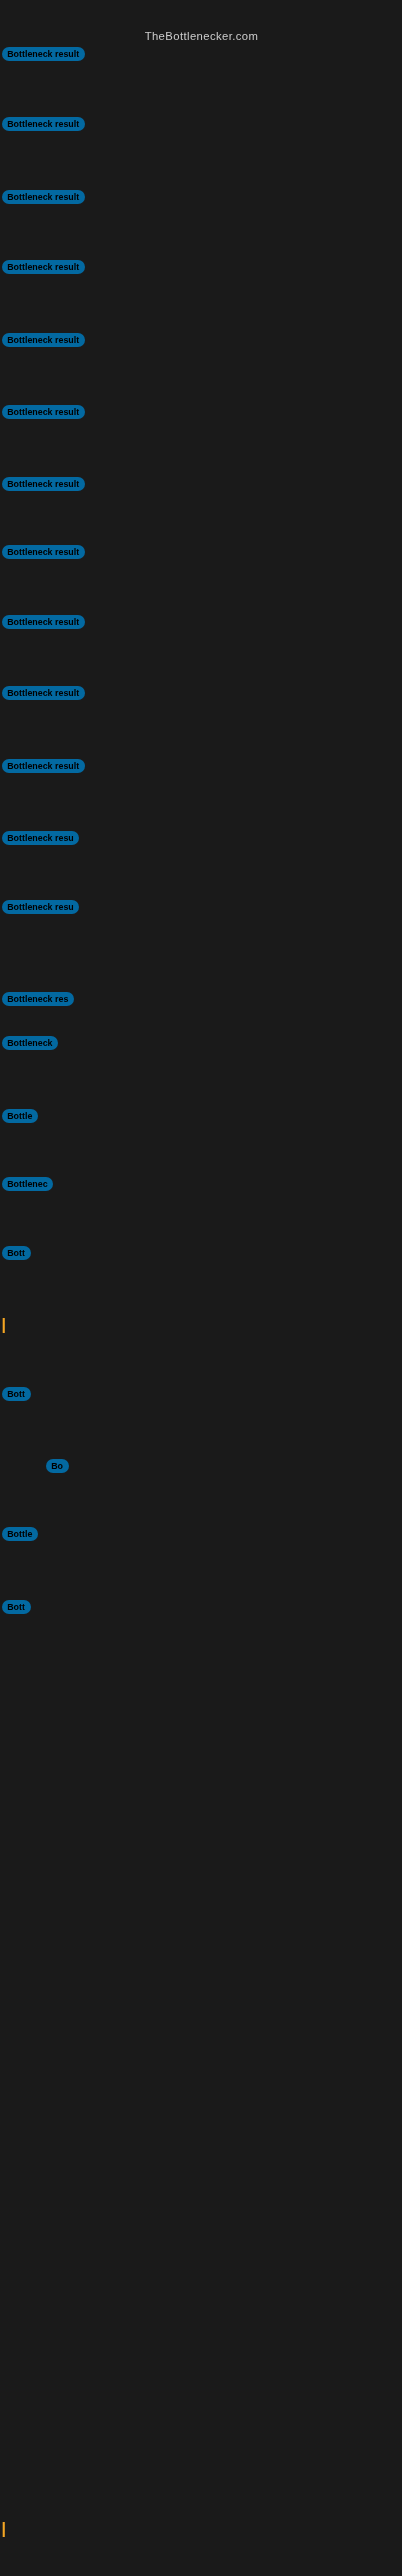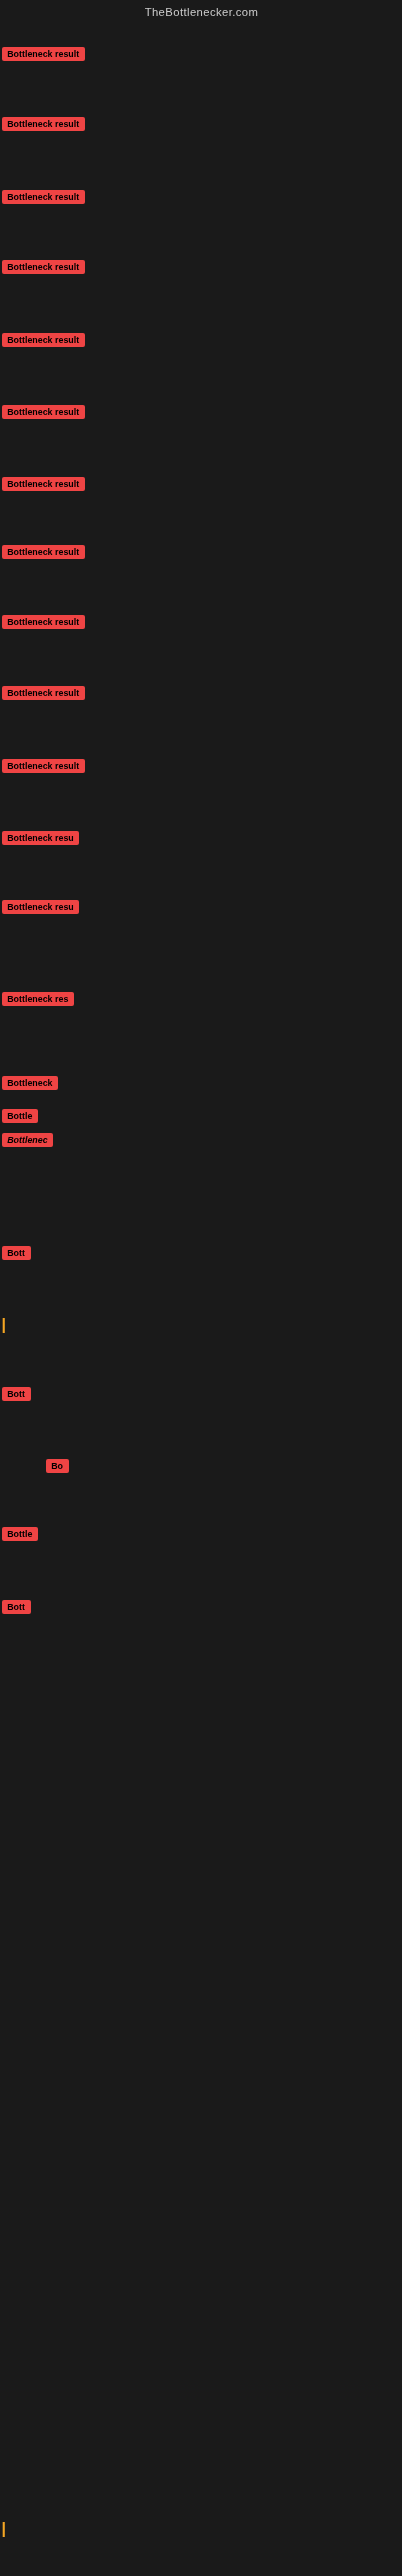--- a/index.html
+++ b/index.html
@@ -13,29 +13,30 @@
       background-color: #1a1a1a;
       font-family: Arial, sans-serif;
       position: relative;
     }
     .site-title {
       text-align: center;
       color: #cccccc;
       font-size: 11.3px;
       padding: 6.4px 0 3.2px 0;
       letter-spacing: 0.4px;
+      margin-top: 24px;
     }
     .bottleneck-badge {
       display: inline-block;
-      background-color: #ef4444;
+      background-color: #0369a1;
       color: #000000;
       font-size: 8.9px;
       font-weight: bold;
       padding: 2.4px 5.6px;
-      border-radius: 2px;
+      border-radius: 7px;
       white-space: nowrap;
       cursor: pointer;
     }
     .result-row {
       position: absolute;
       left: 1.6px;
     }
   </style>
 </head>
 <body>
@@ -50,23 +51,23 @@
     <div class="result-row" style="top: 331px;"><span class="bottleneck-badge">Bottleneck result</span></div>
     <div class="result-row" style="top: 403px;"><span class="bottleneck-badge">Bottleneck result</span></div>
     <div class="result-row" style="top: 475px;"><span class="bottleneck-badge">Bottleneck result</span></div>
     <div class="result-row" style="top: 543px;"><span class="bottleneck-badge">Bottleneck result</span></div>
     <div class="result-row" style="top: 613px;"><span class="bottleneck-badge">Bottleneck result</span></div>
     <div class="result-row" style="top: 684px;"><span class="bottleneck-badge">Bottleneck result</span></div>
     <div class="result-row" style="top: 757px;"><span class="bottleneck-badge">Bottleneck result</span></div>
     <div class="result-row" style="top: 829px;"><span class="bottleneck-badge">Bottleneck resu</span></div>
     <div class="result-row" style="top: 898px;"><span class="bottleneck-badge">Bottleneck resu</span></div>
     <div class="result-row" style="top: 990px;"><span class="bottleneck-badge">Bottleneck res</span></div>
-    <div class="result-row" style="top: 1034px; margin-top: 40px;"><span class="bottleneck-badge">Bottleneck</span></div>
+    <div class="result-row" style="top: 1034px;"><span class="bottleneck-badge">Bottleneck</span></div>
     <div class="result-row" style="top: 1107px;"><span class="bottleneck-badge">Bottle</span></div>
-    <div class="result-row" style="top: 1131px; font-style: italic;"><span class="bottleneck-badge">Bottlenec</span></div>
+    <div class="result-row" style="top: 1175px;"><span class="bottleneck-badge">Bottlenec</span></div>
     <div class="result-row" style="top: 1244px;"><span class="bottleneck-badge">Bott</span></div>
     <div class="result-row" style="top: 1316px; color: rgb(245, 166, 35); font-size: 16px; font-weight: bold;">|</div>
     <div class="result-row" style="top: 1385px;"><span class="bottleneck-badge">Bott</span></div>
     <div class="result-row" style="top: 1457px; margin-left: 44px;"><span class="bottleneck-badge">Bo</span></div>
     <div class="result-row" style="top: 1525px;"><span class="bottleneck-badge">Bottle</span></div>
     <div class="result-row" style="top: 1598px;"><span class="bottleneck-badge">Bott</span></div>
     <div class="result-row" style="top: 2520px; color: rgb(245, 166, 35); font-size: 16px; font-weight: bold;">|</div>
   </div>
 
 

